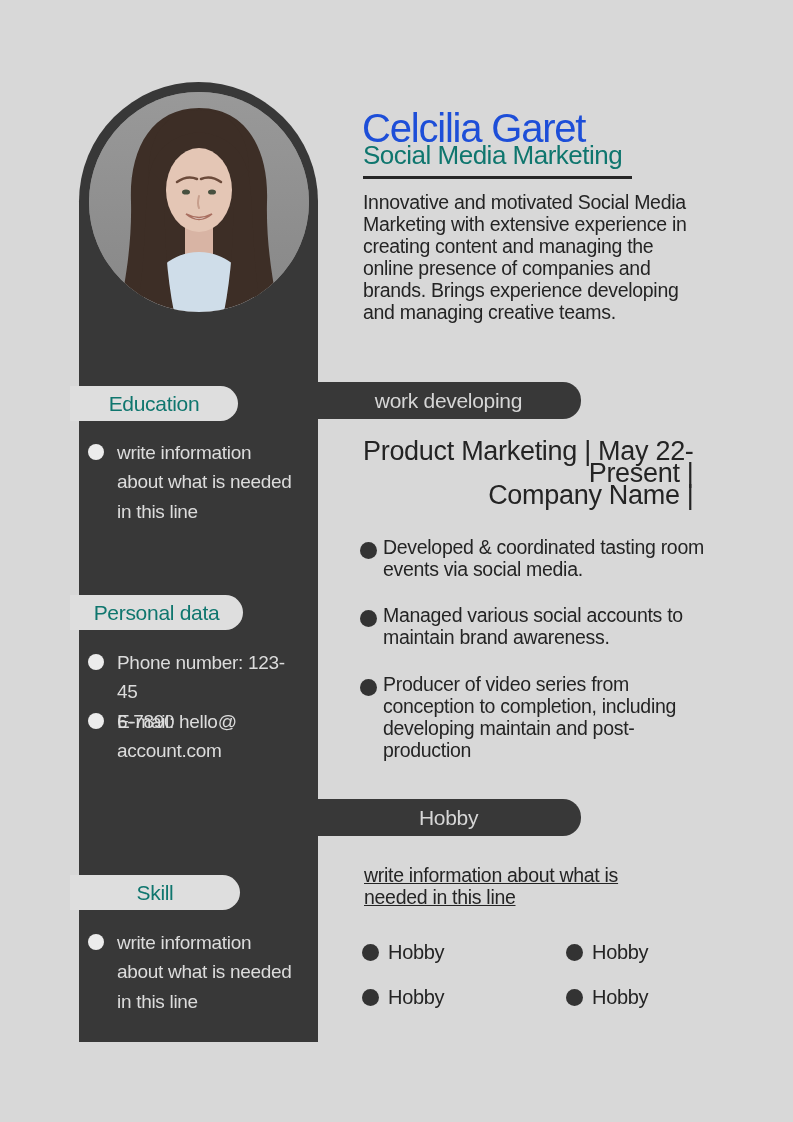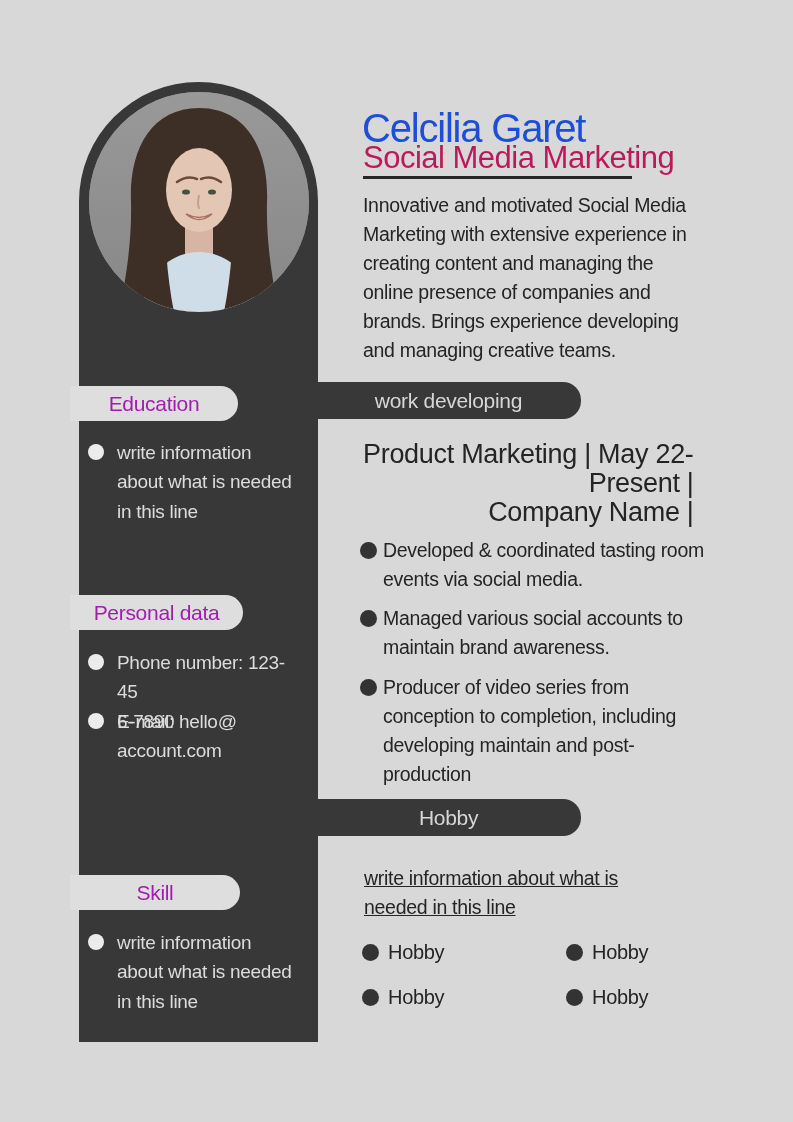--- a/index.html
+++ b/index.html
@@ -23,43 +23,43 @@
     left:89px;top:92px;width:220px;height:220px;
     border-radius:50%;overflow:hidden;background:#8b8b8b;
   }
   .photo svg{display:block;width:100%;height:100%;}
   
   .pill{
     left:70px;height:35px;
     background:#dedede;
     border-radius:0 19px 19px 0;
     display:flex;align-items:center;justify-content:center;
-    color:#a21caf;font-size:21px;
+    color:#0f766e;font-size:21px;
   }
   
   .banner{
     left:300px;width:281px;height:37px;
     background:#383838;
     border-radius:0 18px 18px 0;
     display:flex;align-items:center;justify-content:center;
     padding-left:16px;box-sizing:border-box;
     color:#d6d6d6;font-size:21px;
   }
   .name{
     left:362px;top:106px;
     font-size:40px;font-weight:400;letter-spacing:-1.2px;
     color:#1d4ed8;line-height:1.1;
   }
   .subtitle{
     left:363px;top:140px;
-    font-size:31px;color:#be185d;letter-spacing:-0.5px;
+    font-size:26px;color:#0f766e;letter-spacing:-0.5px;
   }
   .rule{left:363px;top:176px;width:269px;height:3px;background:#262626;}
   .body-text{
-    font-size:19.5px;line-height:29px;color:#242424;
+    font-size:19.5px;line-height:22px;color:#242424;
     white-space:pre-line;
   }
   .side-text{
     font-size:19px;line-height:29.3px;color:#dcdcdc;
     white-space:pre-line;
   }
   .bullet-row{display:flex;align-items:flex-start;}
   .dot{border-radius:50%;flex:0 0 auto;}
   .dot.light{width:16px;height:16px;background:#ececec;margin-top:6px;margin-right:13px;}
   .dot.dark{width:17px;height:17px;background:#333333;margin-top:6px;margin-right:6px;}

